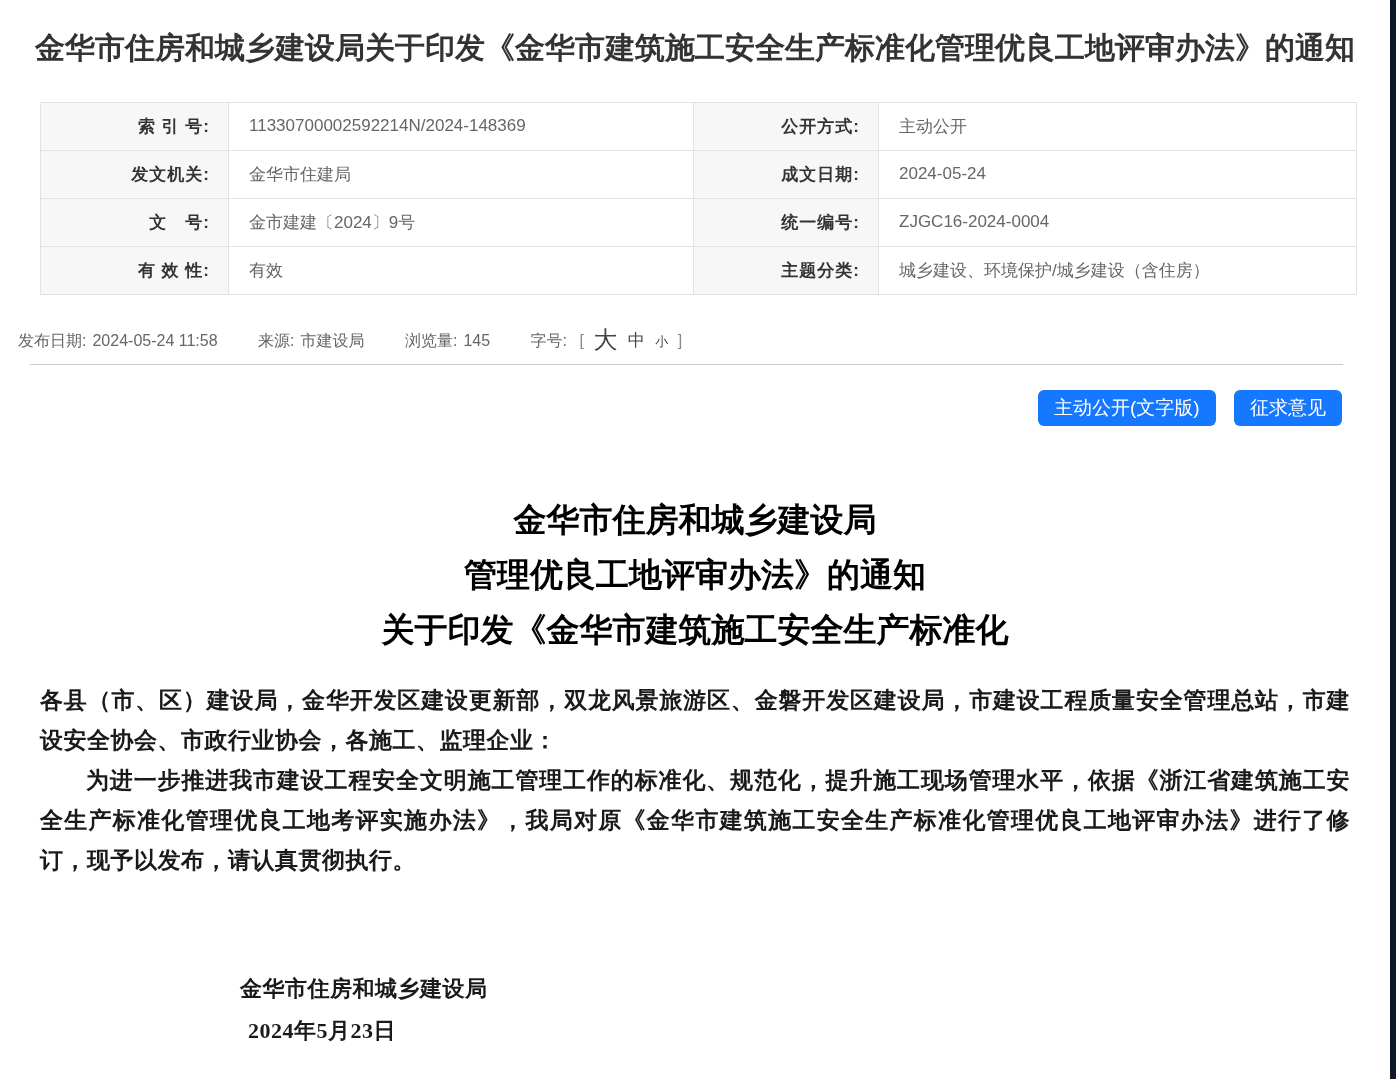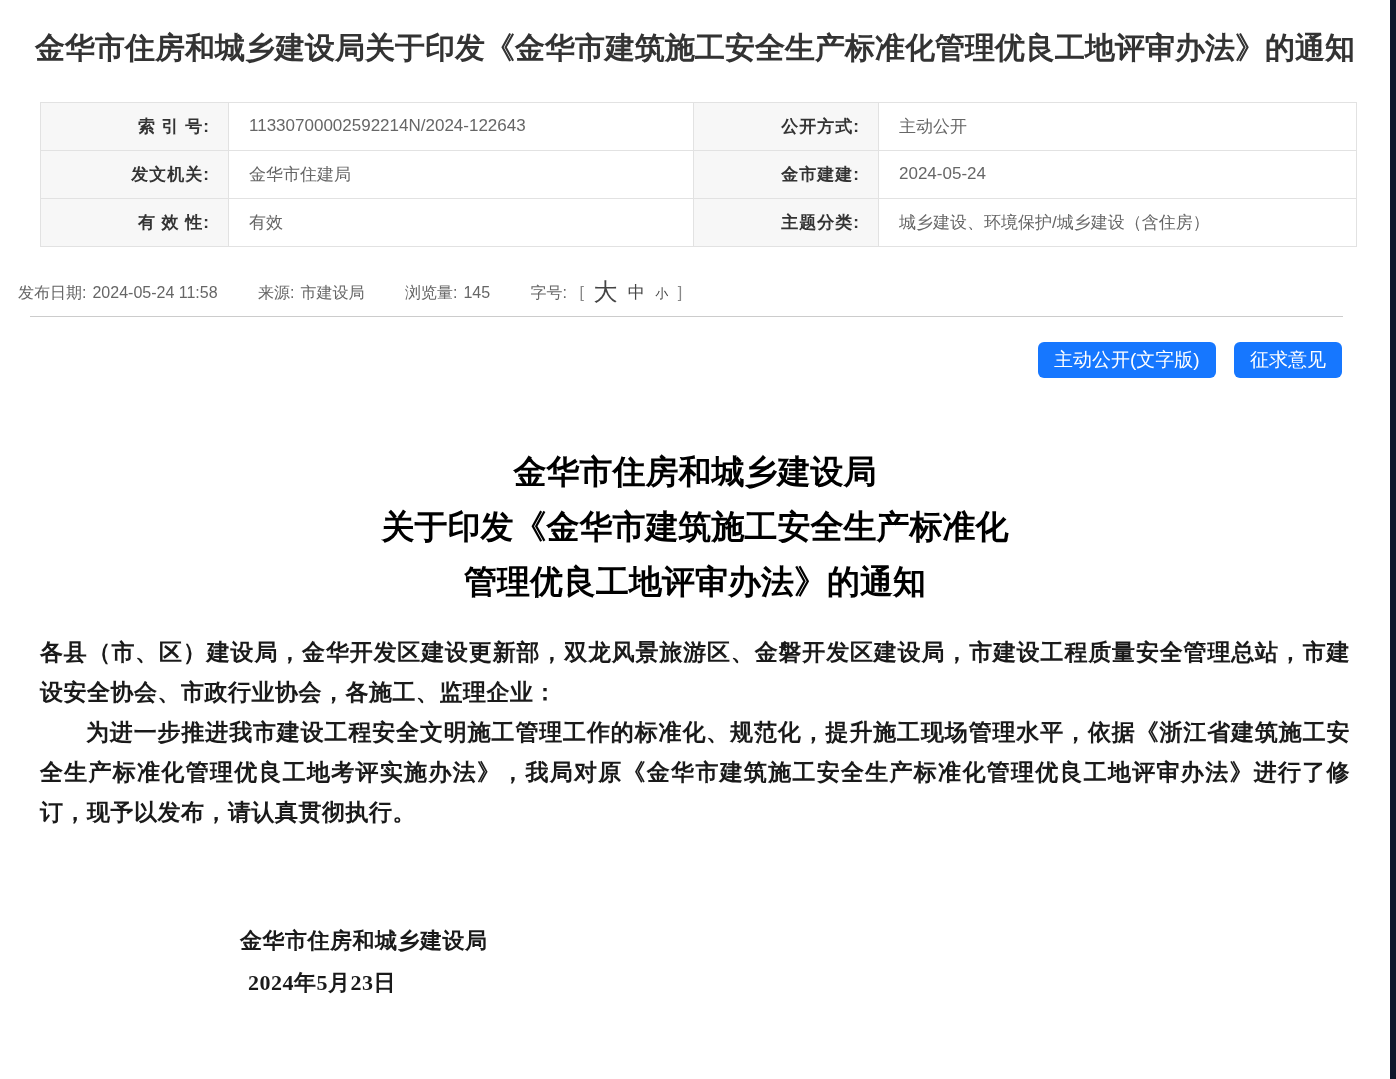--- a/index.html
+++ b/index.html
@@ -134,29 +134,35 @@
 <body>
 
 <div class="page">
 
   <h1 class="page-title">金华市住房和城乡建设局关于印发《金华市建筑施工安全生产标准化管理优良工地评审办法》的通知</h1>
 
   <table class="meta-table">
     <tbody>
         <tr>
       <td class="lbl col-l-lbl">索 引 号:</td>
-      <td class="val col-l-val">11330700002592214N/2024-122643</td>
+      <td class="val col-l-val">11330700002592214N/2024-148369</td>
       <td class="lbl col-r-lbl">公开方式:</td>
       <td class="val col-r-val">主动公开</td>
     </tr>
     <tr>
       <td class="lbl">发文机关:</td>
       <td class="val">金华市住建局</td>
-      <td class="lbl">金市建建:</td>
+      <td class="lbl">成文日期:</td>
       <td class="val">2024-05-24</td>
+    </tr>
+    <tr>
+      <td class="lbl">文　号:</td>
+      <td class="val">金市建建〔2024〕9号</td>
+      <td class="lbl">统一编号:</td>
+      <td class="val">ZJGC16-2024-0004</td>
     </tr>
     <tr>
       <td class="lbl">有 效 性:</td>
       <td class="val">有效</td>
       <td class="lbl">主题分类:</td>
       <td class="val">城乡建设、环境保护/城乡建设（含住房）</td>
     </tr>
   </tbody>
     </table>
 
@@ -176,22 +182,22 @@
 
   <div class="divider"></div>
 
   <div class="actions">
     <button class="btn">主动公开(文字版)</button>
     <button class="btn">征求意见</button>
   </div>
 
   <div class="doc-heading">
     <div>金华市住房和城乡建设局</div>
+    <div>管理优良工地评审办法》的通知</div>
     <div>关于印发《金华市建筑施工安全生产标准化</div>
-    <div>管理优良工地评审办法》的通知</div>
   </div>
 
   <div class="doc-body">
     <p>各县（市、区）建设局，金华开发区建设更新部，双龙风景旅游区、金磐开发区建设局，市建设工程质量安全管理总站，市建设安全协会、市政行业协会，各施工、监理企业：</p>
     <p class="indent">为进一步推进我市建设工程安全文明施工管理工作的标准化、规范化，提升施工现场管理水平，依据《浙江省建筑施工安全生产标准化管理优良工地考评实施办法》，我局对原《金华市建筑施工安全生产标准化管理优良工地评审办法》进行了修订，现予以发布，请认真贯彻执行。</p>
     <div class="signature">
       <div class="sig-org">金华市住房和城乡建设局</div>
       <div class="sig-date">2024年5月23日</div>
     </div>
   </div>

